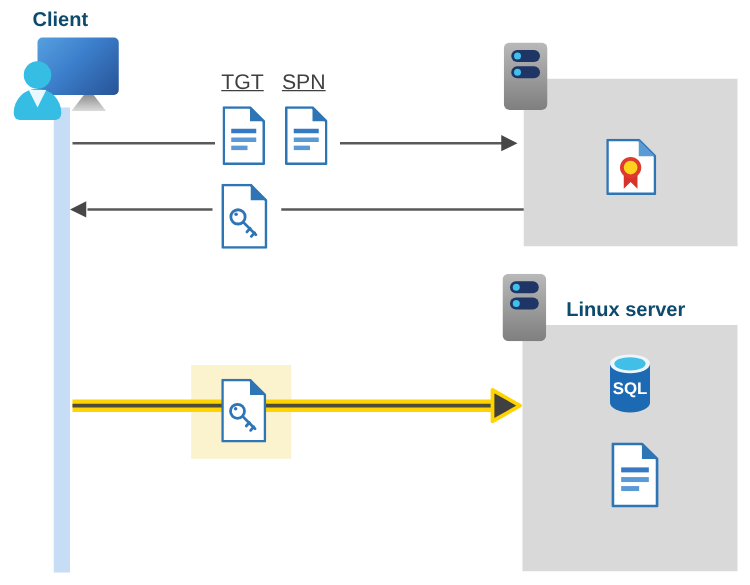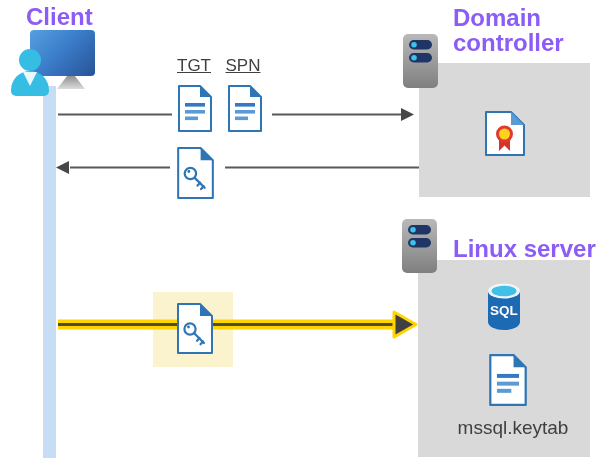--- a/index.html
+++ b/index.html
@@ -1,21 +1,21 @@
 <!DOCTYPE html>
 <html><head>
 <meta charset="utf-8">
 <style>
   html,body{margin:0;padding:0;background:#fff;}
   #stage{
     position:relative;width:600px;height:468px;background:#ffffff;overflow:hidden;
     font-family:"Liberation Sans","DejaVu Sans",sans-serif;
   }
   .abs{position:absolute;}
-  .title{font-weight:bold;font-size:24px;color:#8b5cf6;line-height:25px;}
+  .title{font-weight:bold;font-size:16px;color:#0c4a6e;line-height:25px;}
   .msg-label{font-size:17px;color:#404040;text-align:center;}
   .file-label{font-size:19px;color:#404040;text-align:center;}
   
   #lifeline{left:43px;top:86px;width:13px;height:372px;background:#c7ddf6;}
   
   .graybox{background:#d9d9d9;}
   #dc-box{left:419px;top:63px;width:171px;height:134px;}
   #linux-box{left:418px;top:260px;width:172px;height:197px;}
   #highlight-box{left:153px;top:292px;width:80px;height:75px;background:#fbf2ce;}
   
@@ -156,17 +156,15 @@
     <path d="M1 1 H22 L33 12 V46 H1 Z" fill="#ffffff" stroke="#2e75b6" stroke-width="2" stroke-linejoin="round"></path>
     <path d="M22 1 L33 12 L22 12 Z" fill="#2e75b6"></path>
     <rect x="7" y="18" width="20" height="3.6" fill="#3578c4"></rect>
     <rect x="7" y="25" width="20" height="3.6" fill="#5b9bd5"></rect>
     <rect x="7" y="31.5" width="13" height="3.6" fill="#5b9bd5"></rect>
   </svg>
 
   <div class="abs title" id="client-label">Client</div>
   <div class="abs msg-label" id="tgt-label">TGT</div>
   <div class="abs msg-label" id="spn-label">SPN</div>
-  <div class="abs title" id="dc-title">Domain controller</div>
   <div class="abs title" id="linux-title">Linux server</div>
-  <div class="abs file-label" id="keytab-label">mssql.keytab</div>
 
 </div>
 
 </body></html>

